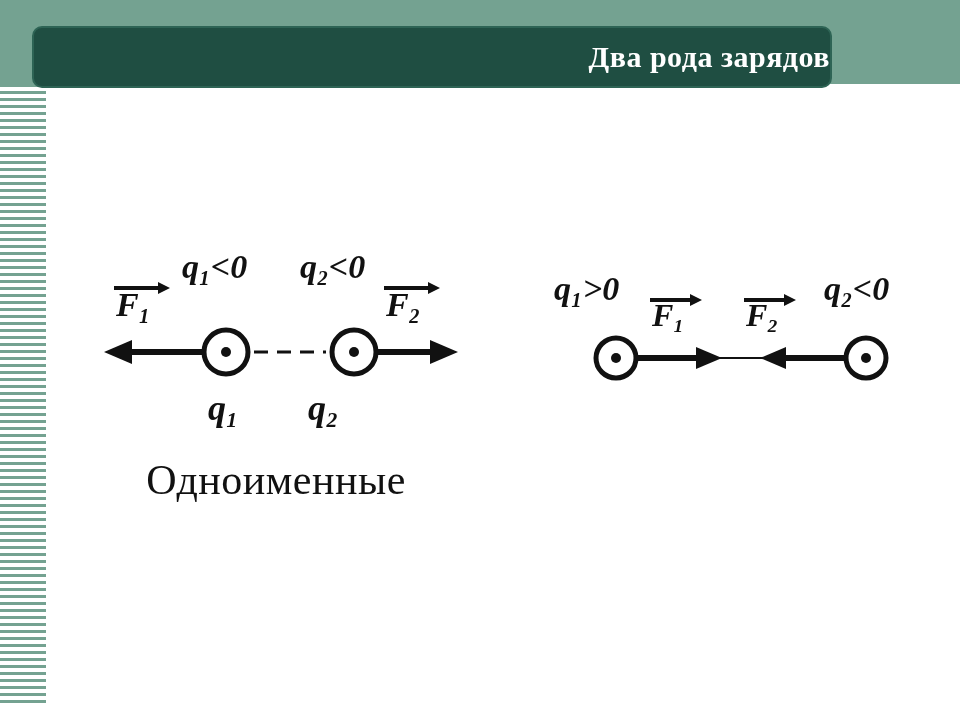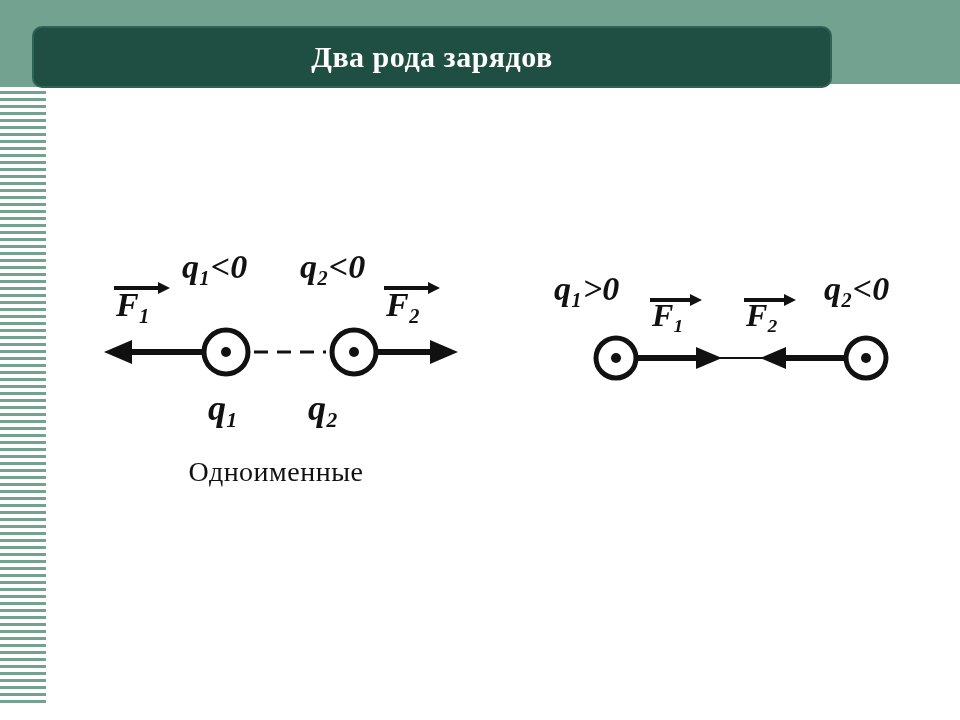--- a/index.html
+++ b/index.html
@@ -57,21 +57,21 @@
     left: 32px;
     top: 26px;
     width: 800px;
     height: 62px;
     background: #1F4E42;
     border: 2px solid #2E6455;
     border-radius: 10px;
     box-sizing: border-box;
     display: flex;
     align-items: center;
-    justify-content: center;
+    justify-content: flex-end;
   }
   .title-text {
     color: #ffffff;
     font-family: "Liberation Serif", serif;
     font-size: 30px;
     font-weight: bold;
     letter-spacing: 0.5px;
     white-space: nowrap;
   }
   
@@ -84,21 +84,21 @@
   }
   .fig {
     position: absolute;
   }
   .fig-left { left: 40px; top: 120px; width: 380px; }
   .fig-right { left: 500px; top: 140px; width: 400px; }
 
   .fig-caption {
     text-align: center;
     font-family: "Liberation Serif", serif;
-    font-size: 28px;
+    font-size: 42px;
     color: #111111;
     margin-top: 6px;
     letter-spacing: 0.5px;
   }
   svg { display: block; }
   .hand {
     font-family: "Liberation Serif", serif;
     font-style: italic;
     font-weight: bold;
     fill: #111111;

